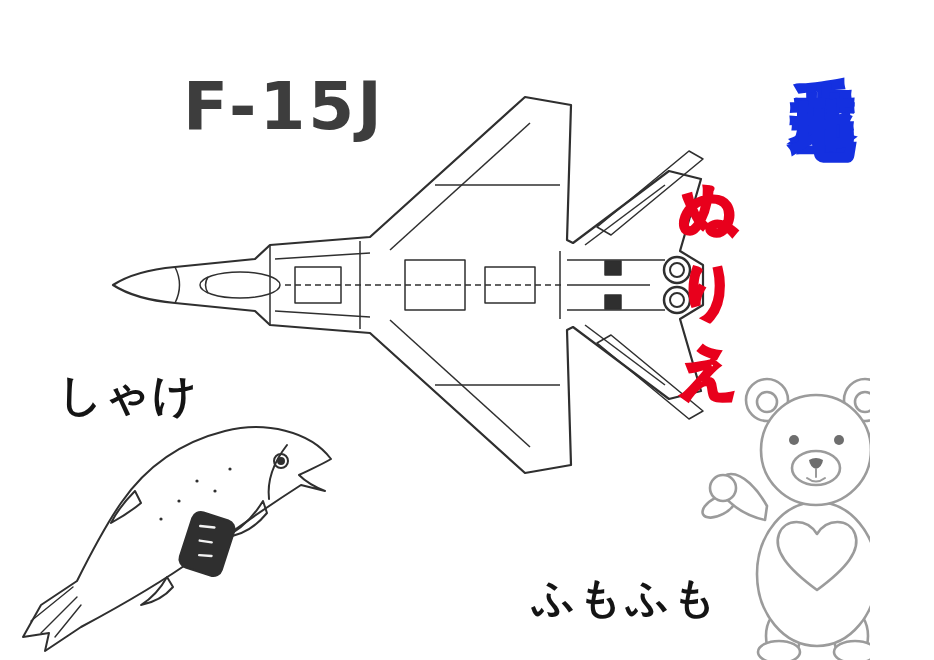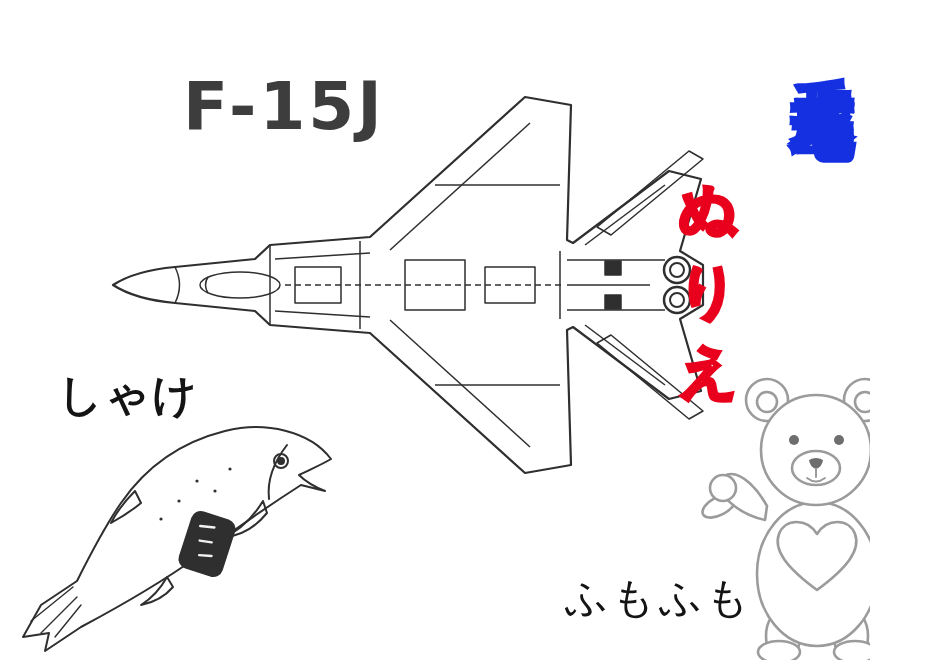--- a/index.html
+++ b/index.html
@@ -32,22 +32,22 @@
     top:146px;right:132px;
     font-size:58px;letter-spacing:12px;
     -webkit-text-stroke:4px var(--nurie-red,#e8001c);
   }
   .salmon-label{
     left:58px;top:366px;
     font-size:44px;font-weight:900;letter-spacing:2px;
     color:var(--label-ink,#141414);
   }
   .bear-label{
-    left:565px;top:570px;
-    font-size:42px;font-weight:400;letter-spacing:4px;
+    left:532px;top:570px;
+    font-size:42px;font-weight:700;letter-spacing:4px;
     color:var(--label-ink,#141414);
     text-align:right;
   }
   .jet-art{left:105px;top:55px;color:var(--line-ink,#2f2f2f);}
   .salmon-art{left:15px;top:415px;color:var(--line-ink,#2f2f2f);}
   .bear-art{left:695px;top:358px;color:var(--bear-gray,#9b9b9b);}
   svg{display:block;}
 </style>
 </head>
 <body>

